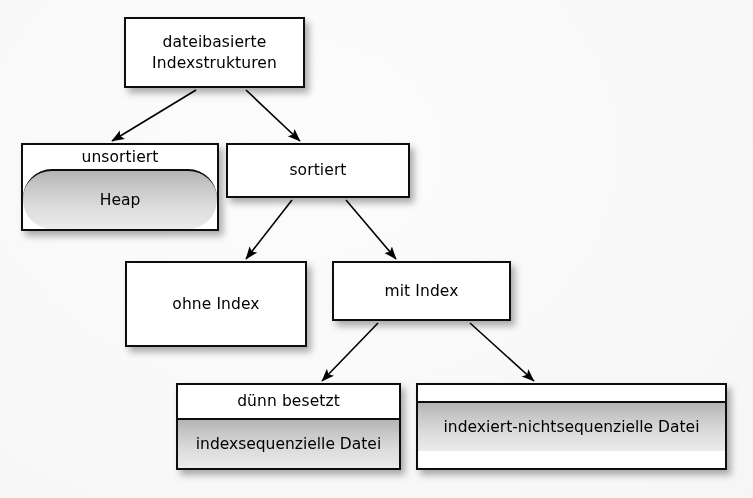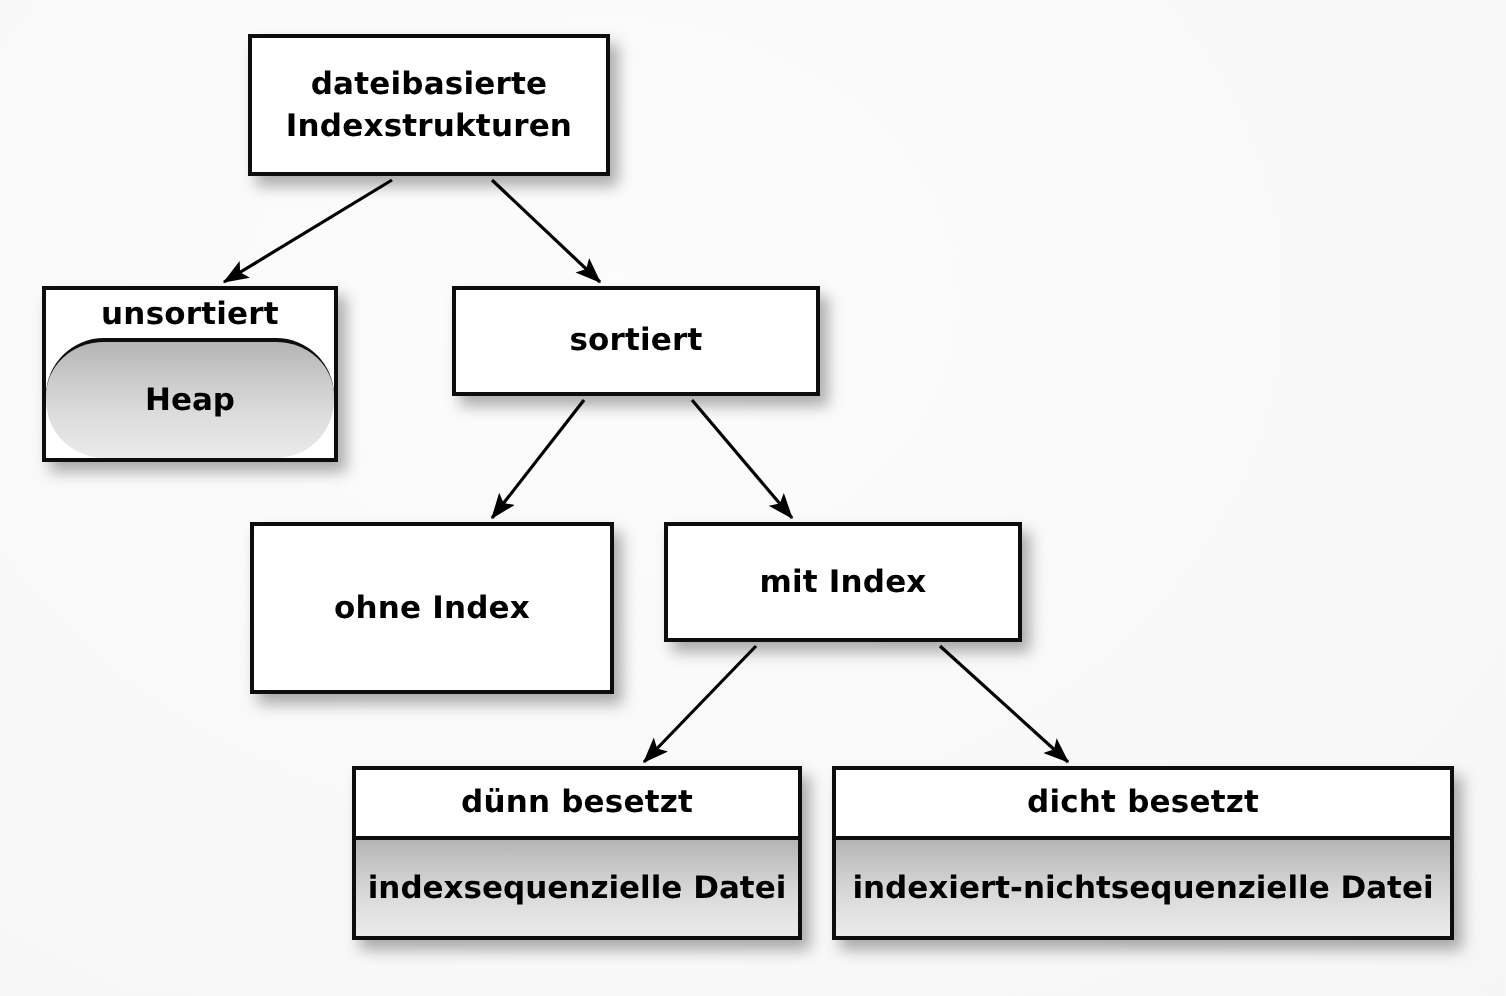--- a/index.html
+++ b/index.html
@@ -30,21 +30,20 @@
   }
   .node {
     position: absolute;
     box-sizing: border-box;
     border: 2px solid #0d0d0d;
     background: #ffffff;
     box-shadow: 4px 5px 7px rgba(0,0,0,0.32);
     display: flex;
     flex-direction: column;
     overflow: hidden;
-    font-weight: bold;
   }
   .node-title {
     flex: 1 1 auto;
     display: flex;
     align-items: center;
     justify-content: center;
     text-align: center;
     background: #ffffff;
     color: #000000;
     font-size: 15.5px;
@@ -86,36 +85,35 @@
         <line x1="378" y1="323" x2="322" y2="381" marker-end="url(#arrowhead)"></line>
         <line x1="470" y1="323" x2="534" y2="381" marker-end="url(#arrowhead)"></line>
       </g>
   </svg>
 
   <div id="node-layer">
       <div class="node" style="left: 124px; top: 17px; width: 181px; height: 71px;">
         <div class="node-title">dateibasierte
 Indexstrukturen</div>
       </div>
-      <div class="node" style="left: 21px; top: 143px; width: 148px; height: 88px;">
+      <div class="node" style="left: 21px; top: 143px; width: 198px; height: 88px;">
         <div class="node-title">unsortiert</div>
         <div class="node-sub" style="height: 54px; border-radius: 29px;">Heap</div>
       </div>
       <div class="node" style="left: 226px; top: 143px; width: 184px; height: 55px;">
         <div class="node-title">sortiert</div>
       </div>
       <div class="node" style="left: 125px; top: 261px; width: 182px; height: 86px; gap: 36px;">
         <div class="node-title">ohne Index</div>
       </div>
       <div class="node" style="left: 332px; top: 261px; width: 179px; height: 60px;">
         <div class="node-title">mit Index</div>
       </div>
       <div class="node" style="left: 165px; top: 383px; width: 225px; height: 87px; margin-left: 11px;">
         <div class="node-title">dünn besetzt</div>
         <div class="node-sub" style="height: 44px;">indexsequenzielle Datei</div>
       </div>
       <div class="node" style="left: 416px; top: 383px; width: 311px; height: 87px;">
-        <div class="node-title">dicht besetzt</div>
-        <div class="node-sub" style="height: 44px;">indexiert-nichtsequenzielle Datei</div>
+        <div class="node-sub" style="height: 44px; margin-top: 16px;">indexiert-nichtsequenzielle Datei</div>
       </div>
     </div>
 
 </div>
 
 </body></html>

